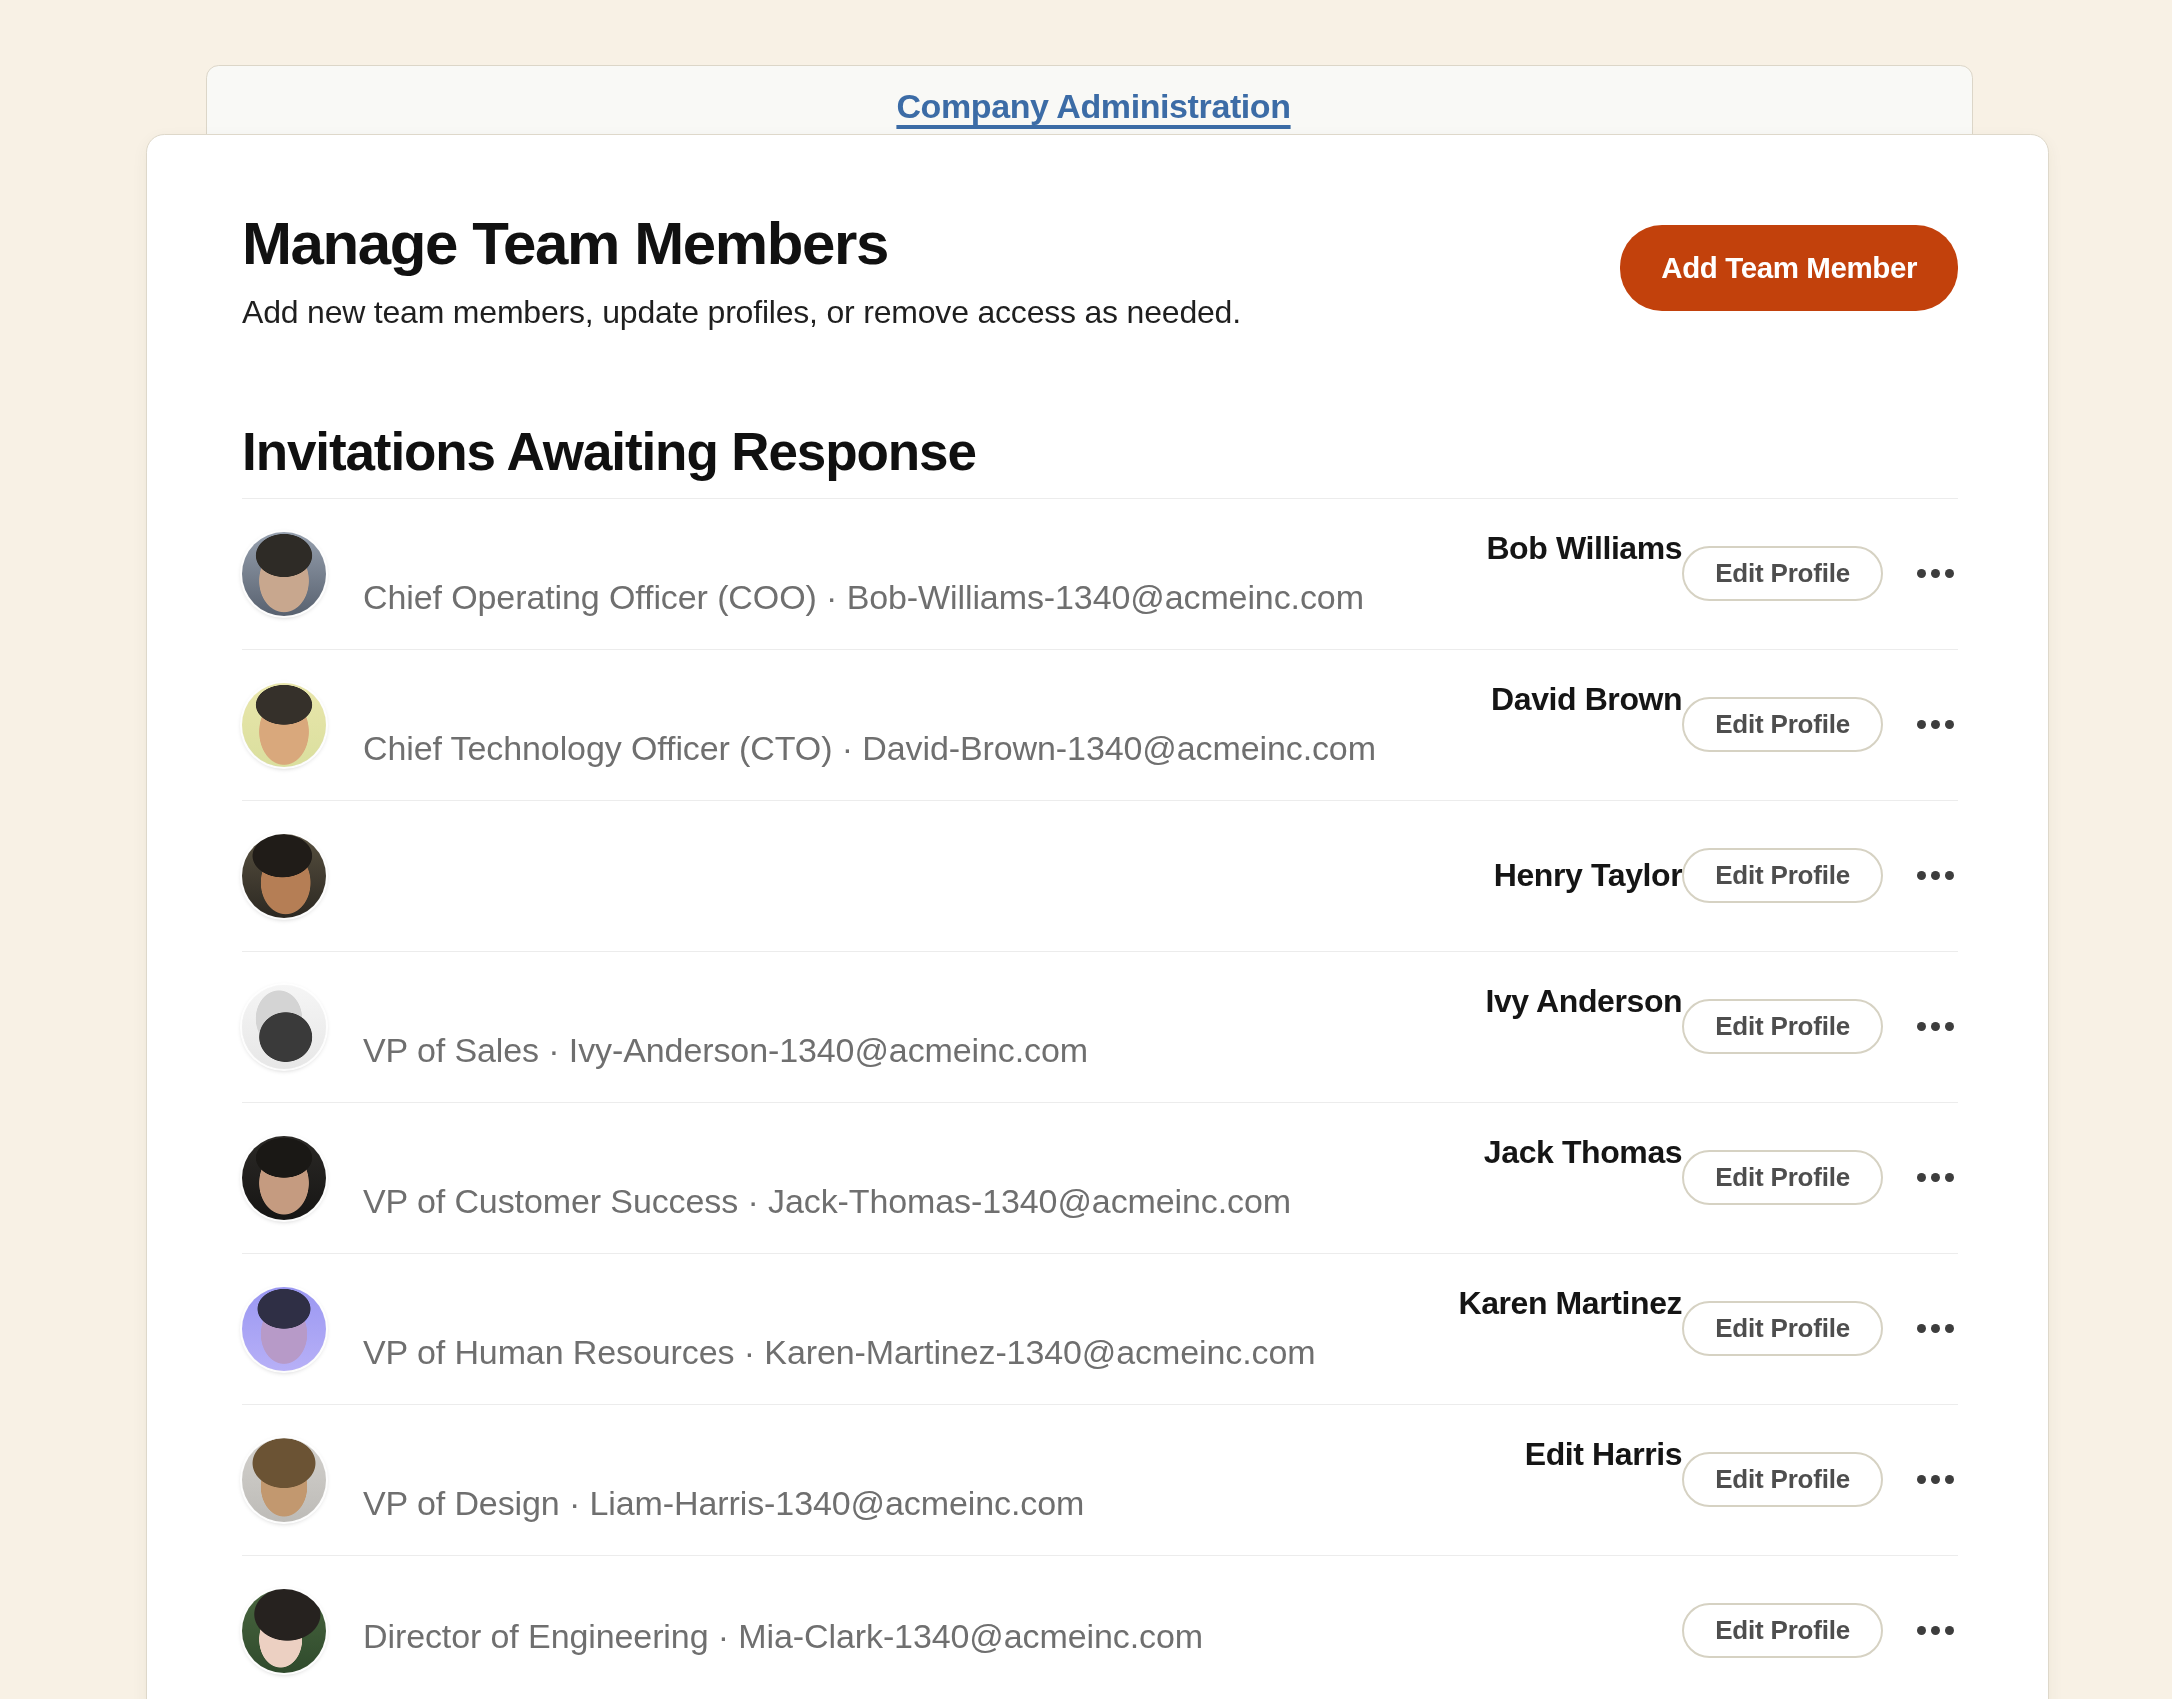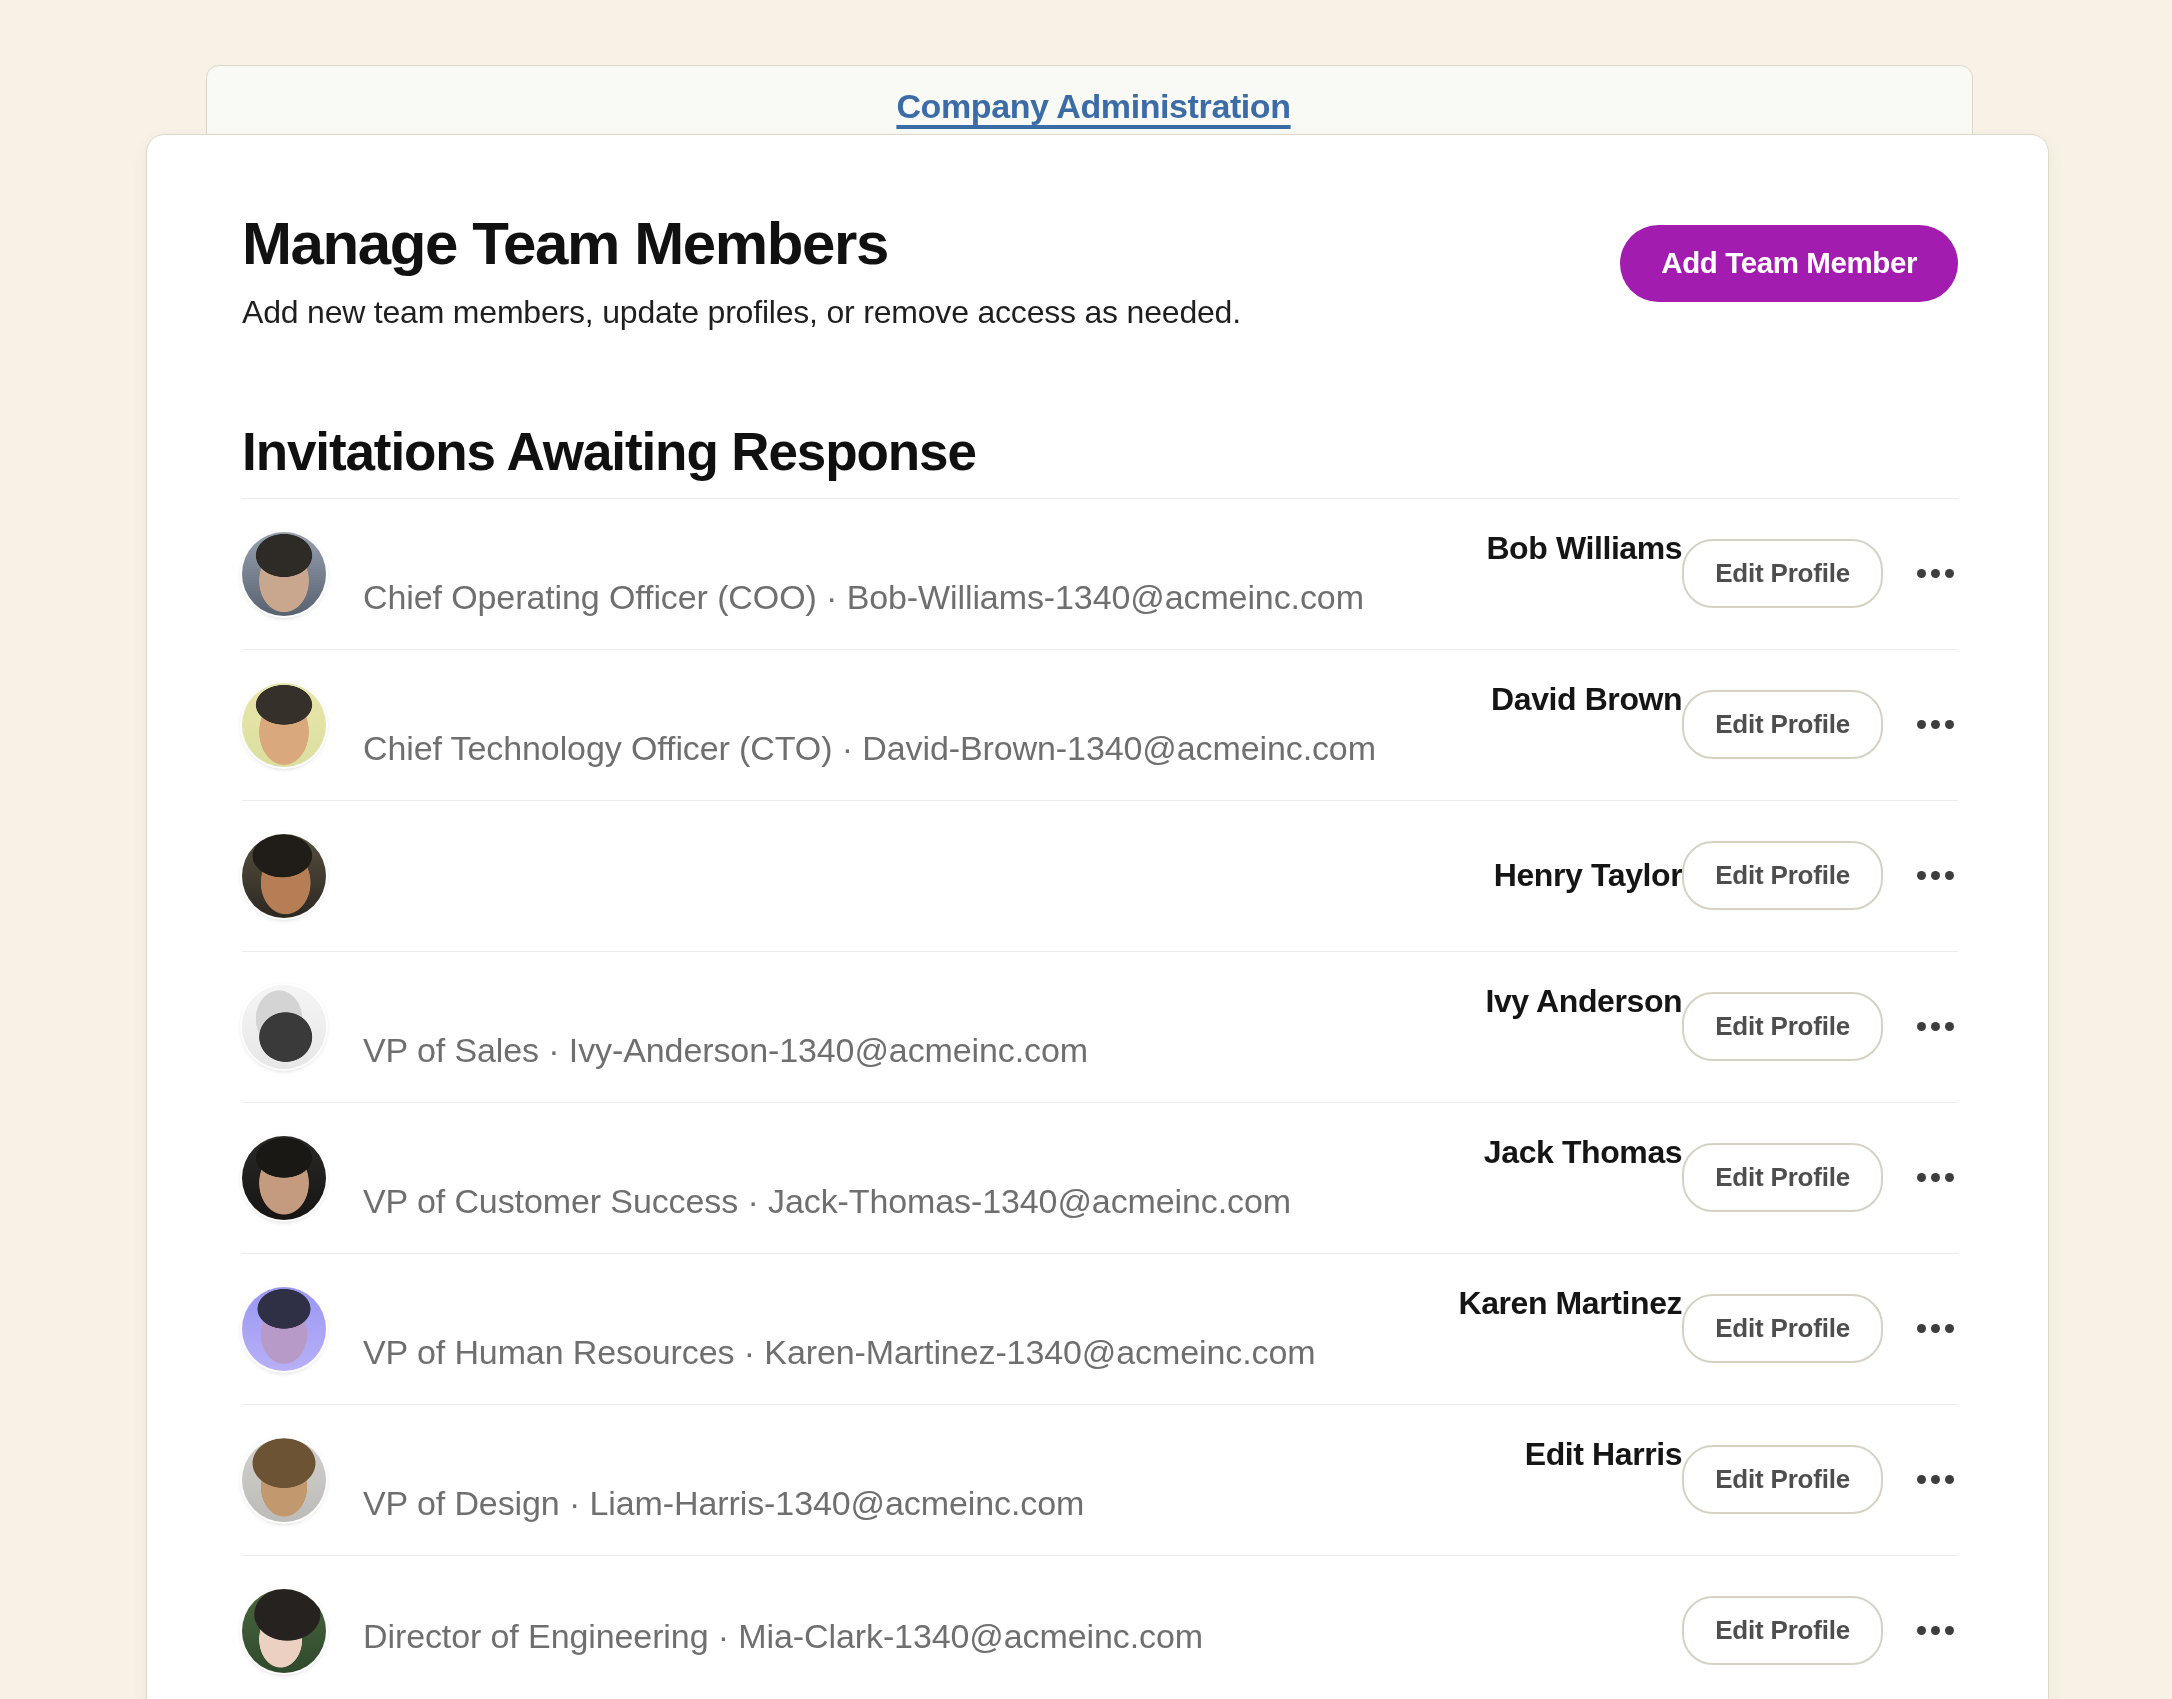--- a/index.html
+++ b/index.html
@@ -60,25 +60,25 @@
   }
   .page-subtitle {
     margin: 19px 0 0 0;
     font-size: 32px;
     color: #1f1f1f;
     letter-spacing: -0.2px;
   }
   .add-btn {
     flex: 0 0 auto;
     margin-top: 12.7px;
-    height: 77px;
+    height: 86px;
     padding: 0 41px;
     border: none;
     border-radius: 42px;
-    background: #a21caf;
+    background: #c2410c;
     color: #ffffff;
     font-family: inherit;
     font-size: 29.5px;
     font-weight: 700;
     letter-spacing: -0.4px;
     cursor: pointer;
   }
   .section-heading {
     margin: 90px 0 15.5px 0;
     font-size: 53px;
@@ -122,21 +122,21 @@
     letter-spacing: -0.1px;
     white-space: nowrap;
   }
   .row-actions {
     flex: 0 0 auto;
     display: flex;
     align-items: center;
     gap: 29.5px;
   }
   .edit-btn {
-    height: 69px;
+    height: 55px;
     padding: 0 31px;
     background: #ffffff;
     border: 2.1px solid #d6d2c3;
     border-radius: 31px;
     font-family: inherit;
     font-size: 26px;
     font-weight: 700;
     color: #4e4e4e;
     letter-spacing: -0.2px;
     cursor: pointer;

